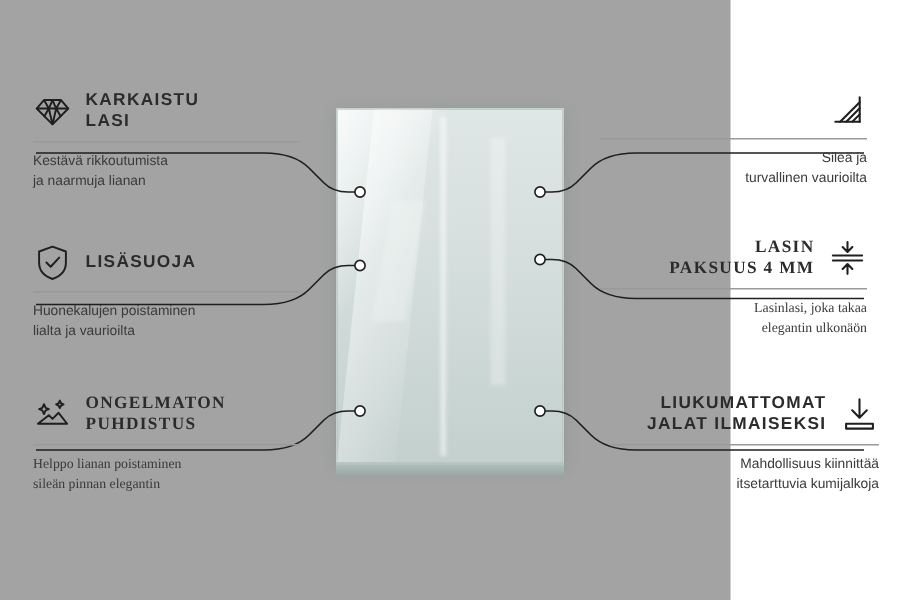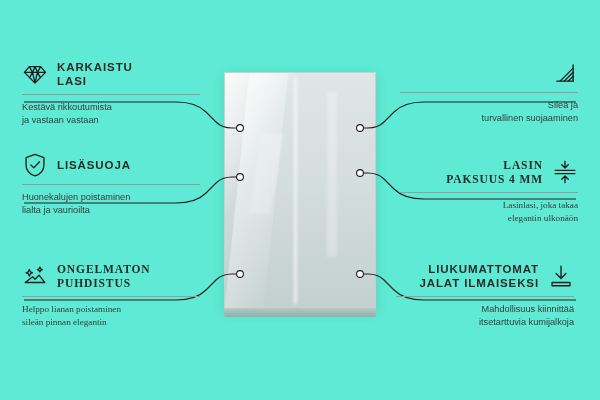--- a/index.html
+++ b/index.html
@@ -10,23 +10,23 @@
   body {
     width: 600px;
     height: 400px;
     font-family: "Liberation Sans", sans-serif;
     color: #2b2b2b;
     overflow: hidden;
     position: relative;
   }
   #stage {
     position: relative;
-    width: 600px;
+    width: 487px;
     height: 400px;
-    background: #5eead4;
+    background: #a3a3a3;
   }
 
   
   .product {
     position: absolute;
     left: 224px;
     top: 72px;
     width: 152px;
     height: 238px;
   }
@@ -106,25 +106,25 @@
     white-space: pre-line;
   }
   .left { text-align: left; }
   .right { text-align: right; }
   .right .head { flex-direction: row-reverse; }
 
   .ico { width: 26px; height: 26px; flex: 0 0 26px; display: block; }
 
   
   #callout-tempered  { left: 22px;  top: 60px; }
-  #callout-extra     { left: 22px;  top: 152px; }
+  #callout-extra     { left: 22px;  top: 162px; }
   #callout-clean     { left: 22px;  top: 262px; font-family: Liberation Serif, serif; }
   #callout-edges     { left: 400px; top: 60px; }
   #callout-thickness { left: 400px; top: 158px; font-family: Liberation Serif, serif; }
-  #callout-feet      { left: 396px; top: 262px; }
+  #callout-feet      { left: 408px; top: 262px; }
 </style>
 </head>
 <body>
 
 <div id="stage">
 
   <div class="product">
     <div class="glass">
       <div class="glass-streak streak-a"></div>
       <div class="glass-streak streak-b"></div>
@@ -164,21 +164,21 @@
         <g fill="none" stroke="#1f1f1f" stroke-width="1.6" stroke-linejoin="round">
           <path d="M9 7h14l6 7-13 13L3 14z"></path>
           <path d="M3 14h26M9 7l4 7-4 7M23 7l-4 7 4 7M16 27l-3-13 3-7 3 7-3 13"></path>
         </g>
       </svg>
       <div class="title">KARKAISTU
 LASI</div>
     </div>
     <div class="rule"></div>
     <div class="desc">Kestävä rikkoutumista
-ja vastaan vastaan</div>
+ja naarmuja lianan</div>
   </div>
 
   <div class="callout left" id="callout-extra">
     <div class="head">
       <svg class="ico" viewBox="0 0 32 32">
         <g fill="none" stroke="#1f1f1f" stroke-width="1.6" stroke-linejoin="round" stroke-linecap="round">
           <path d="M16 3l11 4v9c0 7-5 11.5-11 13.5C10 27.5 5 23 5 16V7z"></path>
           <path d="M11 16l3.5 3.5L21.5 12"></path>
         </g>
       </svg>
@@ -210,21 +210,21 @@
     <div class="head">
       <svg class="ico" viewBox="0 0 32 32">
         <g fill="none" stroke="#1f1f1f" stroke-width="1.7" stroke-linecap="round">
           <path d="M10 26L26 10M15 26L26 15M20 26L26 20M26 26L26 26"></path>
           <path d="M6 26h20V6"></path>
         </g>
       </svg>
     </div>
     <div class="rule"></div>
     <div class="desc">Sileä ja
-turvallinen suojaaminen</div>
+turvallinen vaurioilta</div>
   </div>
 
   <div class="callout right" id="callout-thickness">
     <div class="head">
       <svg class="ico" viewBox="0 0 32 32">
         <g fill="none" stroke="#1f1f1f" stroke-width="1.7" stroke-linecap="round" stroke-linejoin="round">
           <path d="M16 3v7M12 7l4 4 4-4"></path>
           <path d="M4 14h24M4 18h24"></path>
           <path d="M16 29v-7M12 25l4-4 4 4"></path>
         </g>

